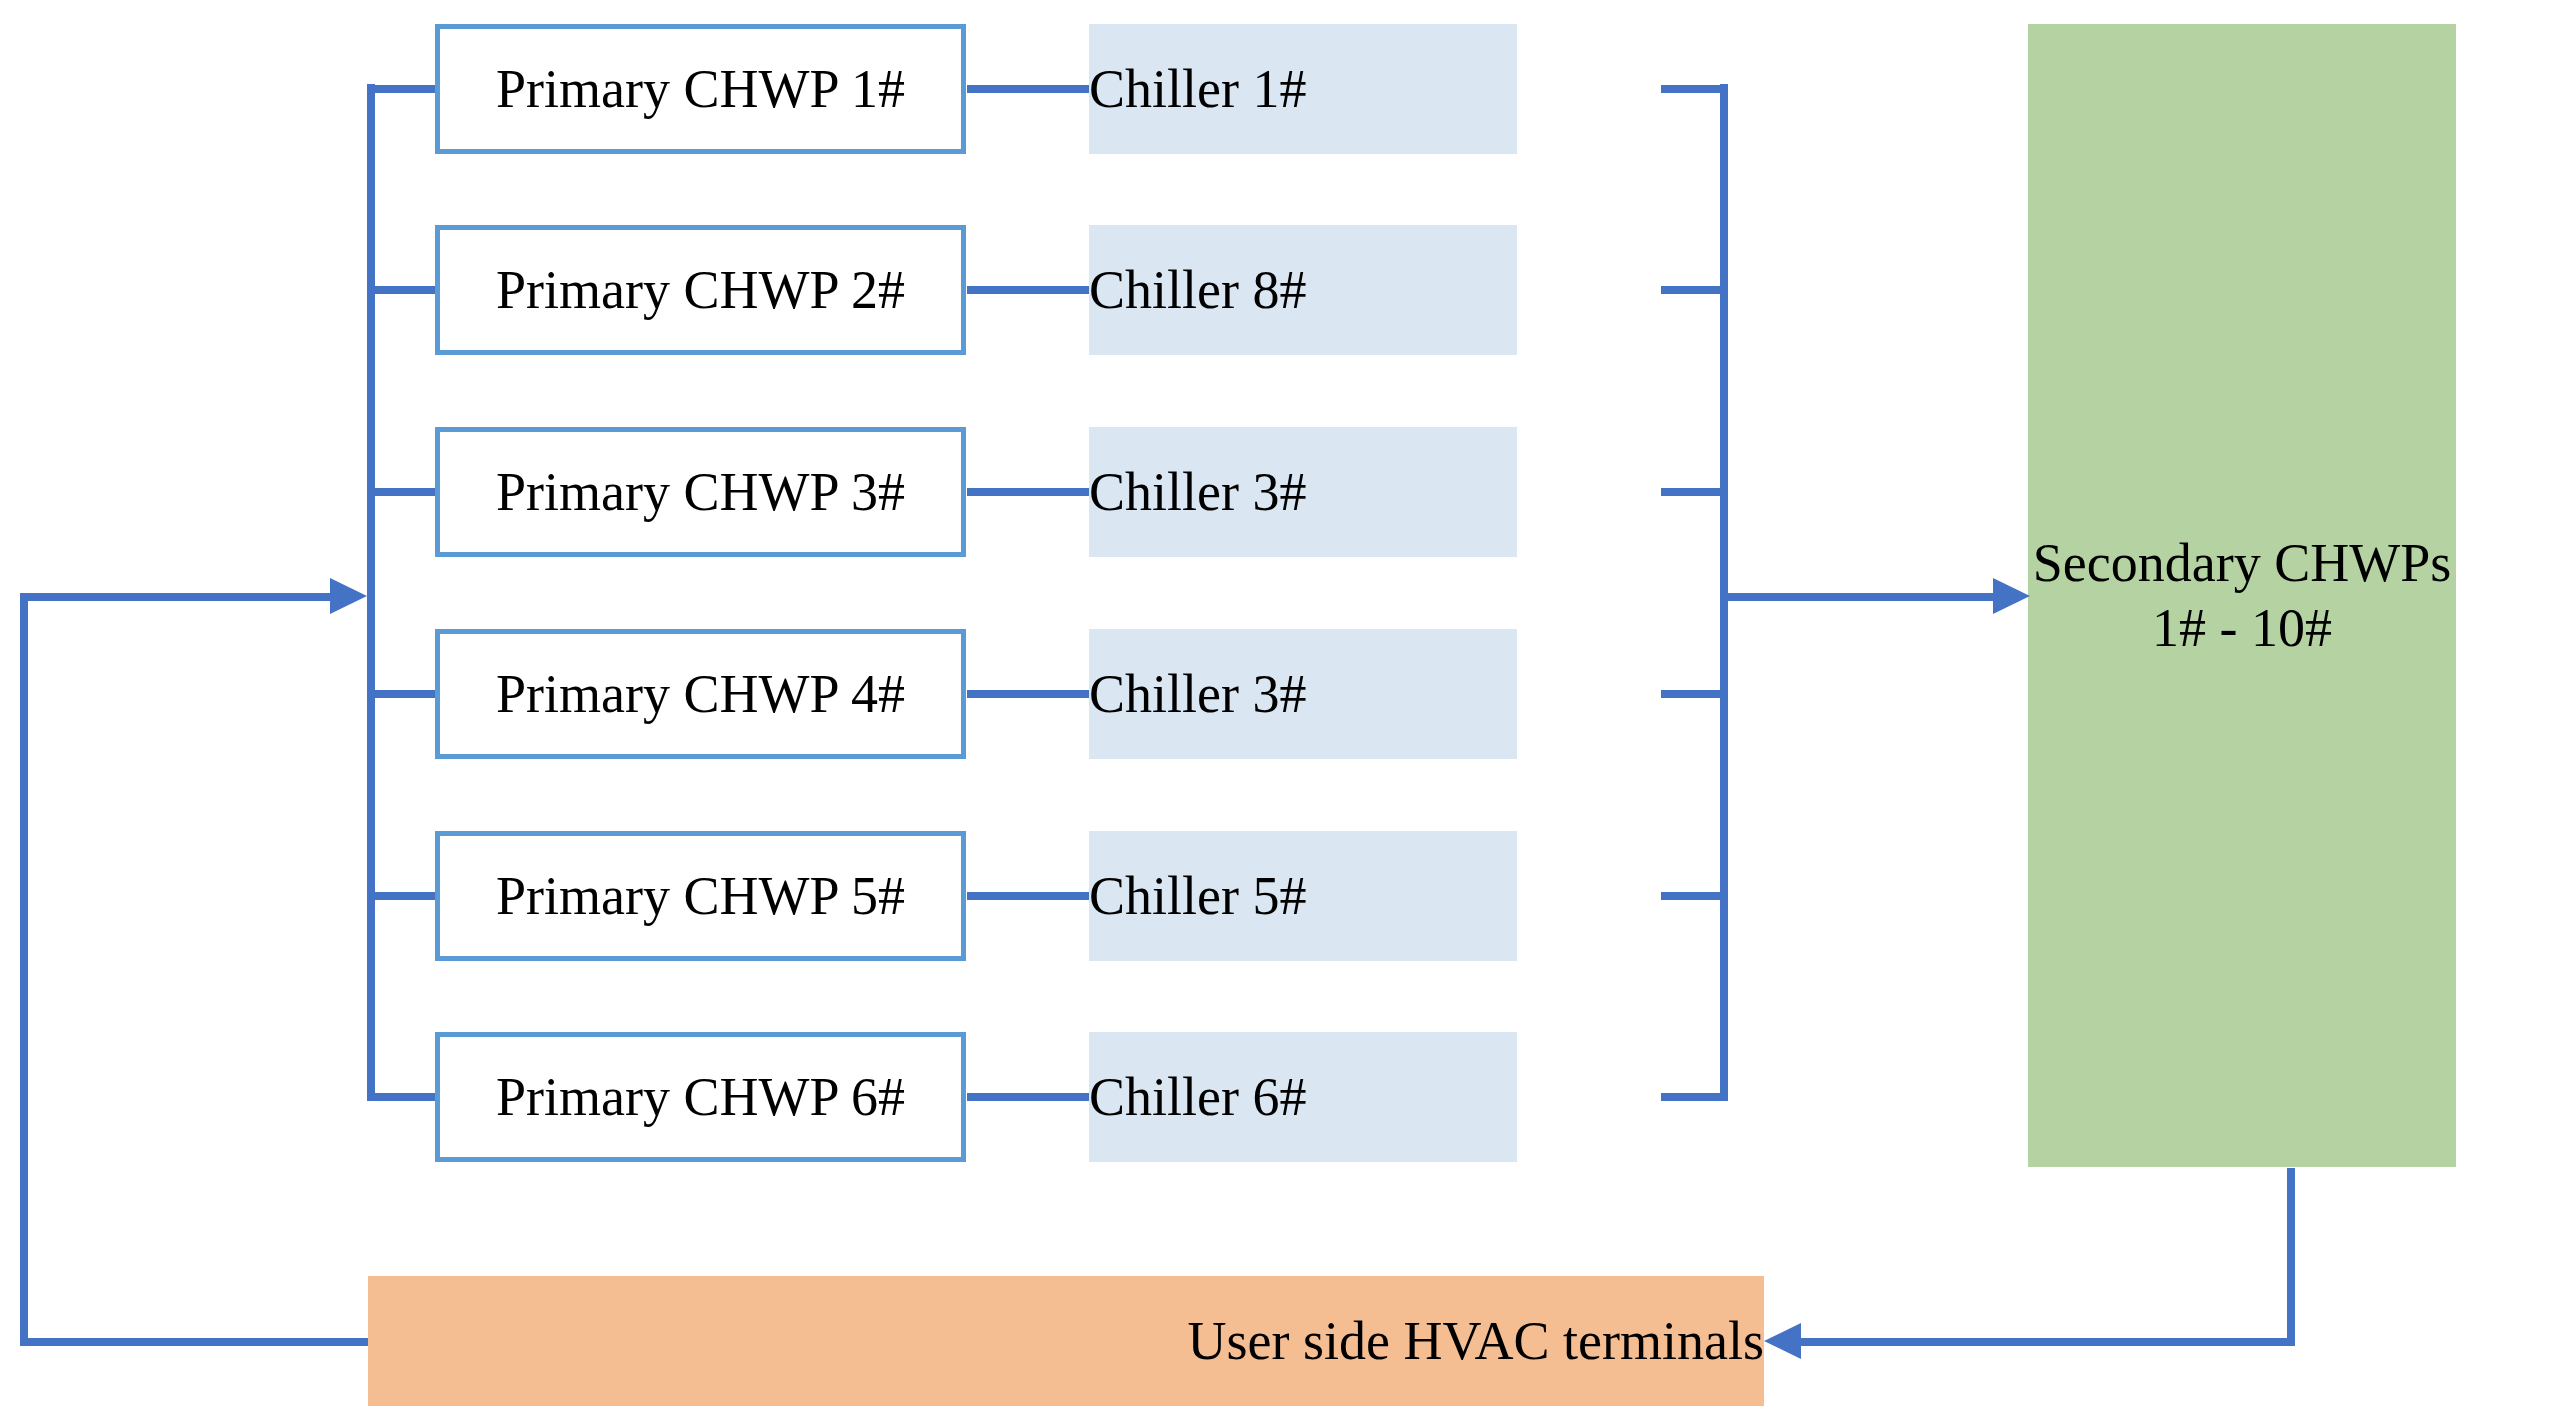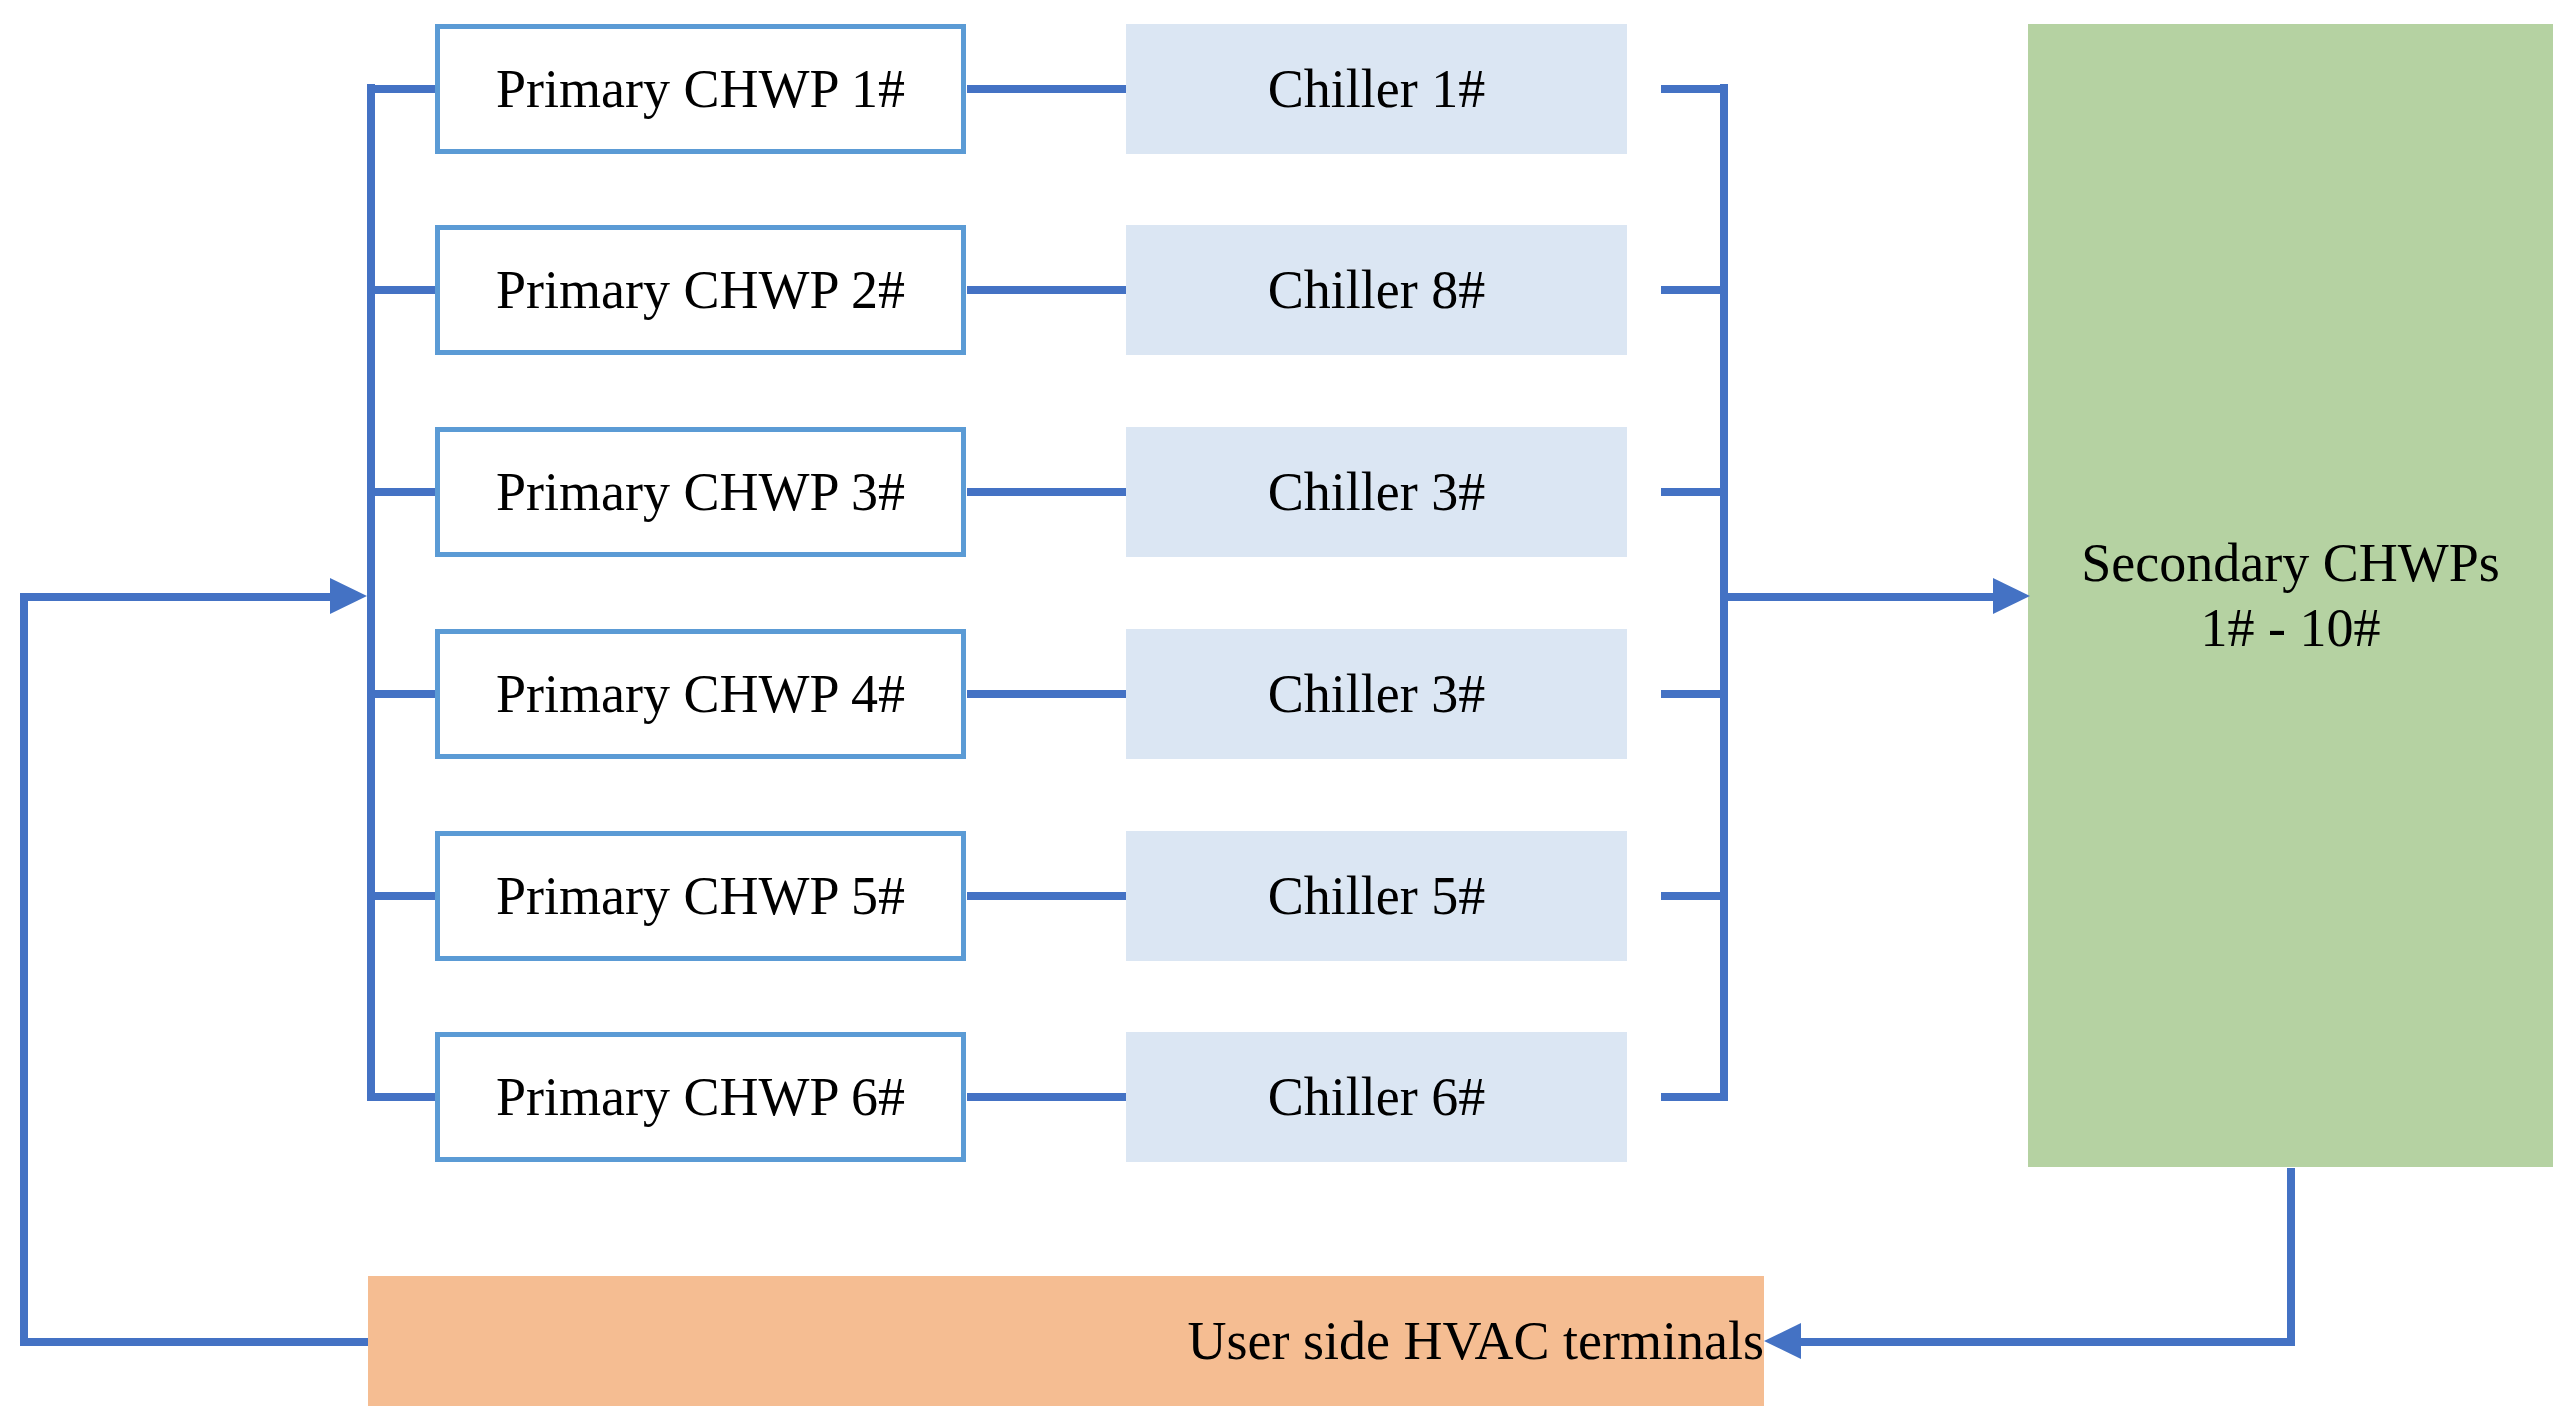--- a/index.html
+++ b/index.html
@@ -22,44 +22,44 @@
     overflow:hidden;
     border-radius:16px;
   }
   .row{position:absolute;left:0;width:2576px;height:130px;}
   .primary-box{
     position:absolute;left:435px;top:0;width:531px;height:130px;
     background:#ffffff;border:5px solid var(--primary-border);
     display:flex;align-items:center;justify-content:center;
   }
   .chiller-box{
-    position:absolute;left:1126px;top:0;width:501px;height:130px;
+    position:absolute;left:1089px;top:0;width:428px;height:130px;
     background:var(--chiller-fill);
-    display:flex;align-items:center;justify-content:center;
+    display:flex;align-items:center;justify-content:flex-start;
   }
   .box-label{font-size:54px;line-height:1;white-space:nowrap;}
   .hline{position:absolute;height:8.4px;background:var(--line);}
   .vline{position:absolute;width:8.4px;background:var(--line);}
   .stub-left{left:367px;top:61px;width:69px;}
   .stub-mid{left:967px;top:61px;width:166px;}
   .stub-right{left:1661px;top:61px;width:67px;}
   .arrow-right{
     position:absolute;width:0;height:0;
     border-top:18.5px solid transparent;
     border-bottom:18.5px solid transparent;
     border-left:37px solid var(--line);
   }
   .arrow-left{
     position:absolute;width:0;height:0;
     border-top:18.5px solid transparent;
     border-bottom:18.5px solid transparent;
     border-right:37px solid var(--line);
   }
   .secondary-box{
-    position:absolute;left:2028px;top:24.4px;width:525px;height:1143px;
+    position:absolute;left:2028px;top:24.4px;width:428px;height:1143px;
     background:var(--secondary-fill);
     display:flex;flex-direction:column;align-items:center;justify-content:center;
     text-align:center;
   }
   .secondary-line{font-size:54px;line-height:1.2;white-space:nowrap;}
   .terminal-box{
     position:absolute;left:368px;top:1276px;width:1396px;height:130px;
     background:var(--terminal-fill);
     display:flex;align-items:center;justify-content:flex-end;
   }

